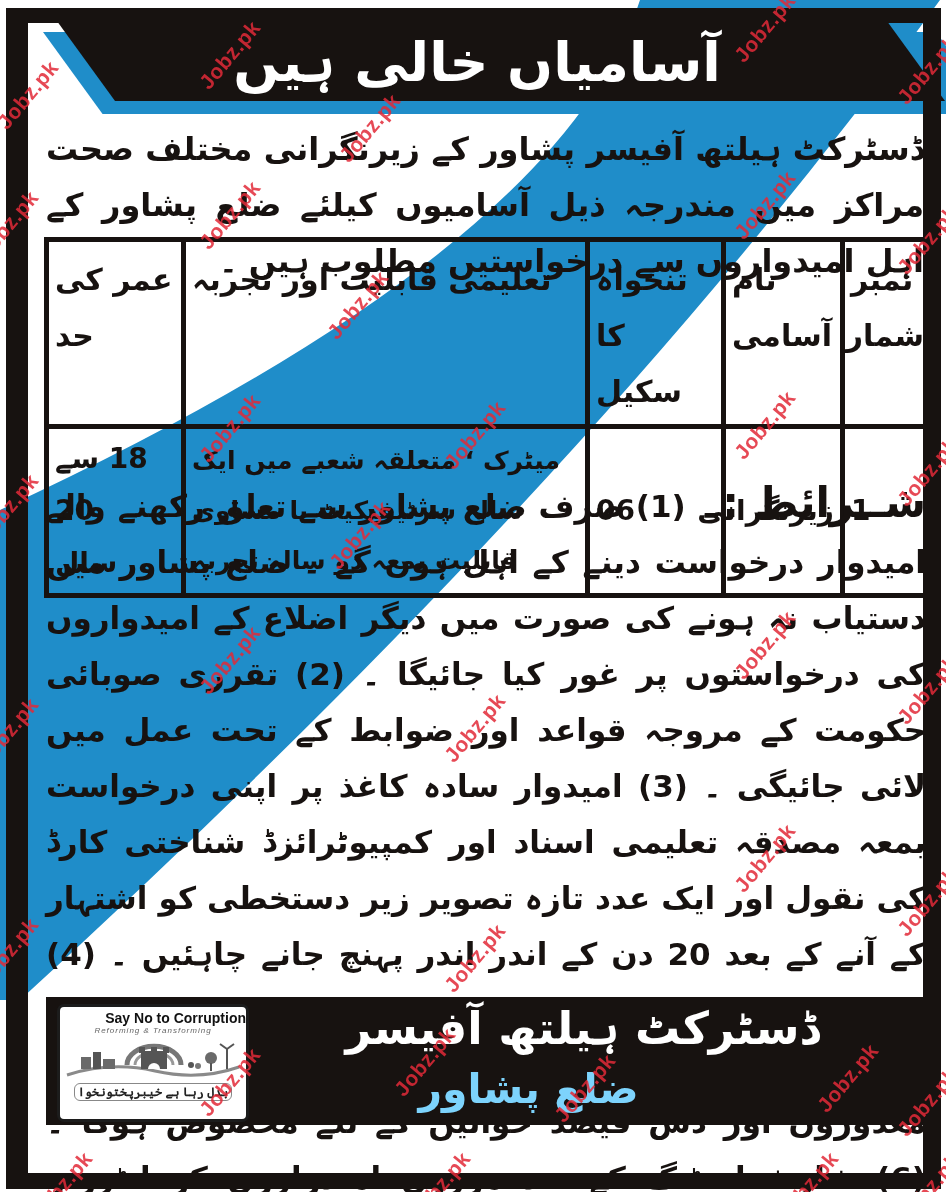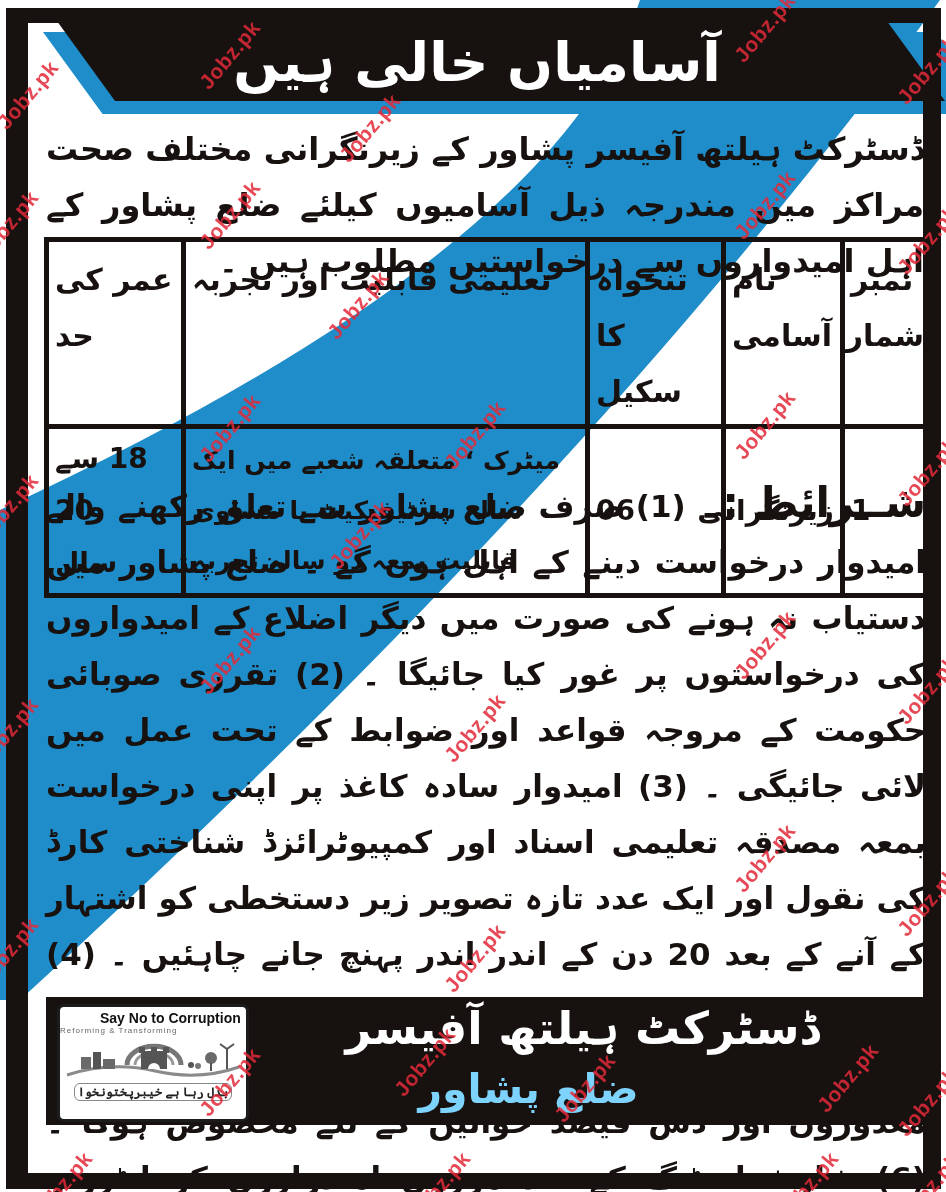--- a/index.html
+++ b/index.html
@@ -61,22 +61,22 @@
     font-size:31px; line-height:56px; color:var(--ink);
   }
   .conditions .lead{font-size:42px; letter-spacing:1px;}
   
   .dho{position:absolute; left:6px; top:974px; width:880px; height:128px; background:var(--ink);}
   .logo{
     position:absolute; left:11px; top:7px; width:186px; height:112px;
     background:#fff; border:3px solid #1c1c1c; border-radius:7px;
     font-family:"Liberation Sans",sans-serif; overflow:hidden;
   }
-  .logo-title{font-size:14px; font-weight:bold; text-align:left; margin-top:3px; color:#111;padding-left:40px;}
-  .logo-sub{font-size:8px; color:#666; text-align:left; letter-spacing:1px;}
+  .logo-title{font-size:14px; font-weight:bold; text-align:right; margin-top:3px; color:#111;padding-left:40px;}
+  .logo-sub{font-size:8px; color:#666; text-align:center; font-style:italic; letter-spacing:1px;}
   .logo svg{display:block; margin:0 auto;}
   .logo-caption{
     direction:rtl; text-align:center; font-size:12px; font-weight:bold; color:#222;
     border:1px solid #888; border-radius:6px; margin:0 14px; line-height:16px;
   }
   .dho-t1{
     position:absolute; left:205px; right:12px; top:2px; text-align:center;
     direction:rtl; color:#fff; font-size:45px; font-weight:bold; line-height:60px;
   }
   .dho-t2{

